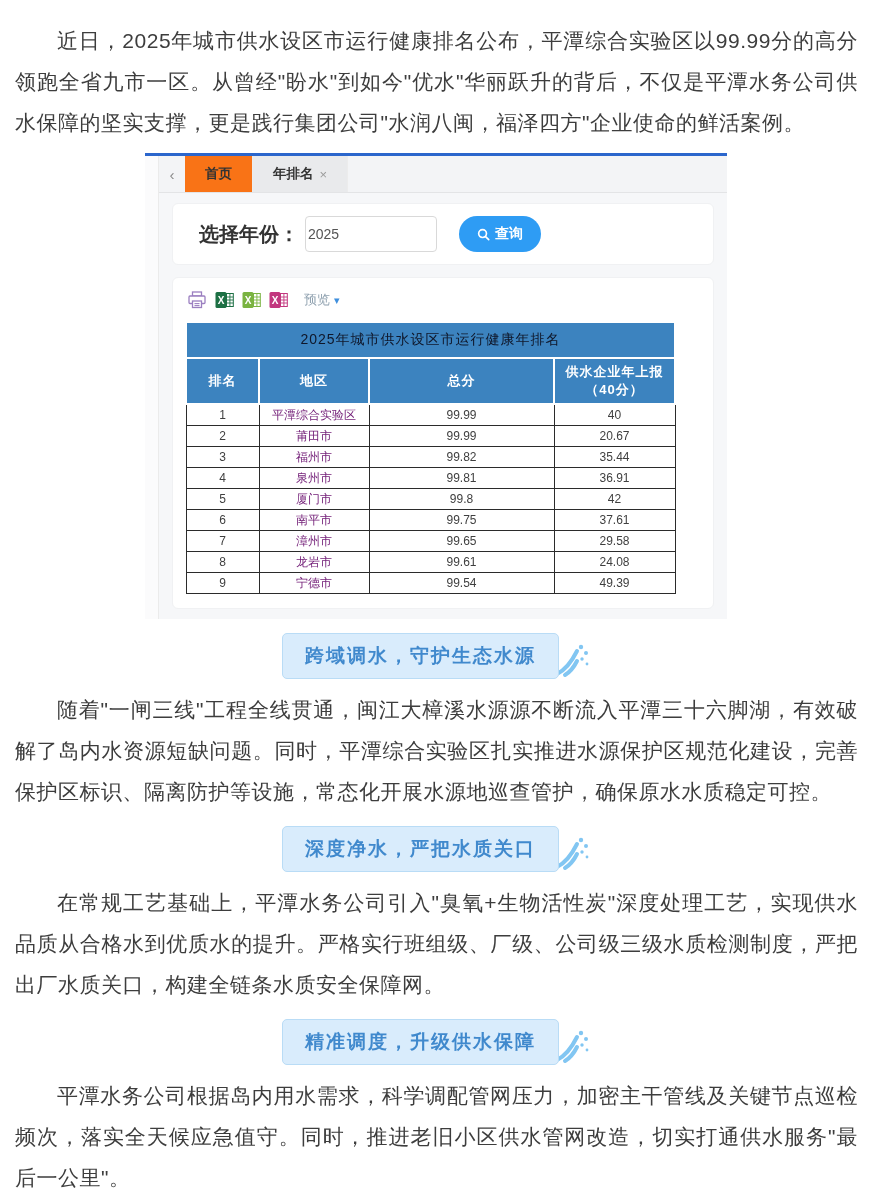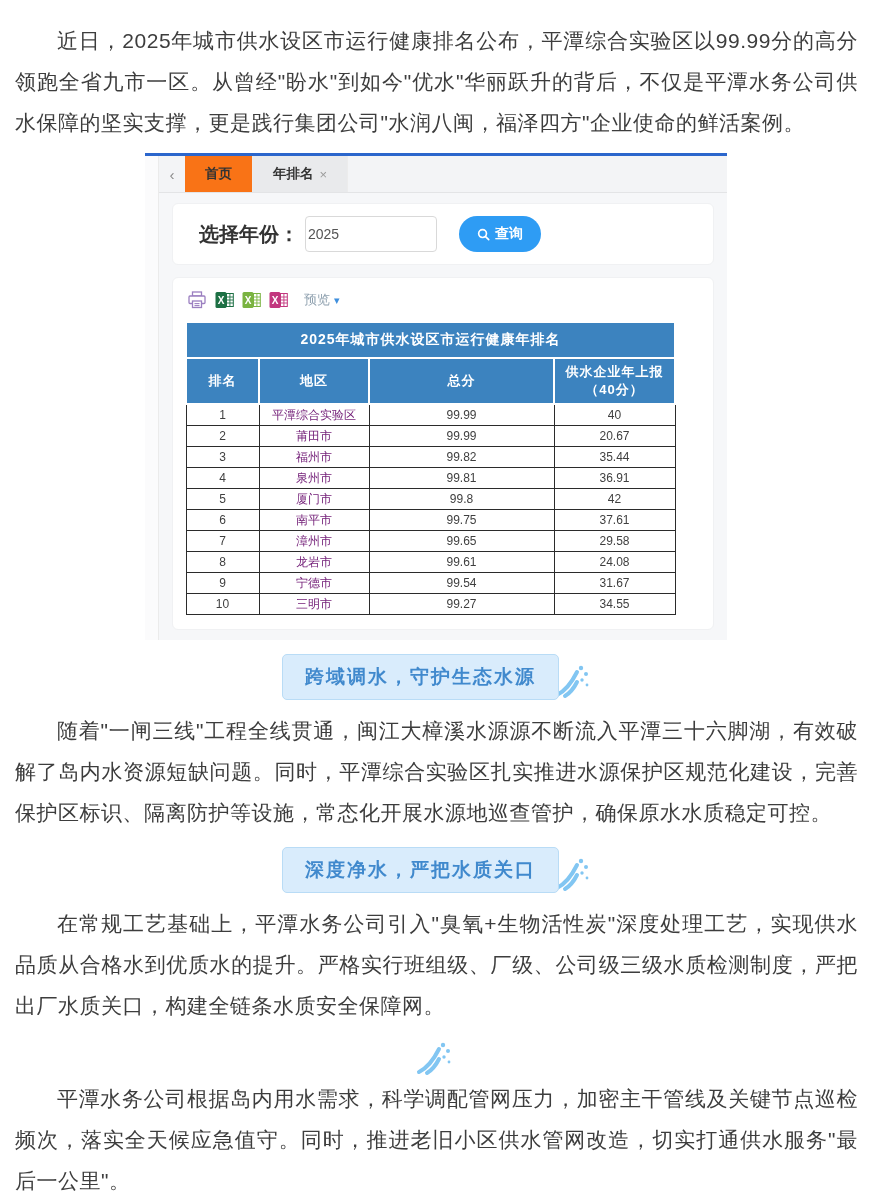--- a/index.html
+++ b/index.html
@@ -49,21 +49,21 @@
 
   .table-panel{padding:13px 12px 14px 12px;}
   .toolbar{display:flex;align-items:center;gap:8px;margin-bottom:12px;padding-left:2px;}
   .tool-icon{display:inline-flex;cursor:pointer;}
   .preview-dd{margin-left:8px;font-size:13px;color:#90a2b0;cursor:pointer;display:flex;align-items:center;gap:4px;}
   .preview-dd .caret{color:#3f8fdd;font-size:11px;}
 
   table.rank{width:489px;border-collapse:collapse;table-layout:fixed;}
   .col-rank{width:73px;}.col-city{width:110px;}.col-score{width:185px;}.col-report{width:121px;}
   tr.title-row td{
-    background:#3c83bf;color:#ffffff;font-size:14px;font-weight:bold;text-align:center;
+    background:#3c83bf;color:#0f172a;font-size:14px;font-weight:normal;text-align:center;
     height:32px;border:2px solid #fff;letter-spacing:1px;
   }
   tr.head-row th{
     background:#3c83bf;color:#fff;font-size:13px;font-weight:bold;text-align:center;
     height:42px;border:2px solid #fff;letter-spacing:1px;
   }
   tbody.rows td{
     border:1px solid #2b2b2b;height:18px;font-size:12px;text-align:center;
     background:#fff;color:#3f3f3f;padding:1px 2px;
   }
@@ -220,27 +220,21 @@
                   <tr>
                     <td class="c-rank">8</td>
                     <td class="c-city">龙岩市</td>
                     <td class="c-score">99.61</td>
                     <td class="c-report">24.08</td>
                   </tr>
                   <tr>
                     <td class="c-rank">9</td>
                     <td class="c-city">宁德市</td>
                     <td class="c-score">99.54</td>
-                    <td class="c-report">31.67</td>
-                  </tr>
-                  <tr>
-                    <td class="c-rank">10</td>
-                    <td class="c-city">三明市</td>
-                    <td class="c-score">99.27</td>
-                    <td class="c-report">34.55</td>
+                    <td class="c-report">49.39</td>
                   </tr>
                 </tbody>
             </table>
           </div>
         </div>
       </div>
     </div>
   </figure>
 
   <div class="badge-row">
@@ -269,20 +263,21 @@
         <circle cx="35" cy="11" r="2" fill="#82c6f2"></circle>
         <circle cx="31" cy="17" r="1.7" fill="#82c6f2"></circle>
         <circle cx="36" cy="22" r="1.4" fill="#82c6f2"></circle>
       </svg>
     </span>
   </div>
 
   <p class="para">在常规工艺基础上，平潭水务公司引入"臭氧+生物活性炭"深度处理工艺，实现供水品质从合格水到优质水的提升。严格实行班组级、厂级、公司级三级水质检测制度，严把出厂水质关口，构建全链条水质安全保障网。</p>
 
   <div class="badge-row">
+    <div class="badge">精准调度，升级供水保障</div>
     <span class="splash">
       <svg width="40" height="38" viewBox="0 0 40 38">
         <path d="M6 32 C14 28, 21 19, 26 9" stroke="#82c6f2" stroke-width="4" fill="none" stroke-linecap="round"></path>
         <path d="M14 33 C19 30, 23 25, 26 19" stroke="#82c6f2" stroke-width="4" fill="none" stroke-linecap="round"></path>
         <circle cx="30" cy="5" r="2.2" fill="#82c6f2"></circle>
         <circle cx="35" cy="11" r="2" fill="#82c6f2"></circle>
         <circle cx="31" cy="17" r="1.7" fill="#82c6f2"></circle>
         <circle cx="36" cy="22" r="1.4" fill="#82c6f2"></circle>
       </svg>
     </span>

